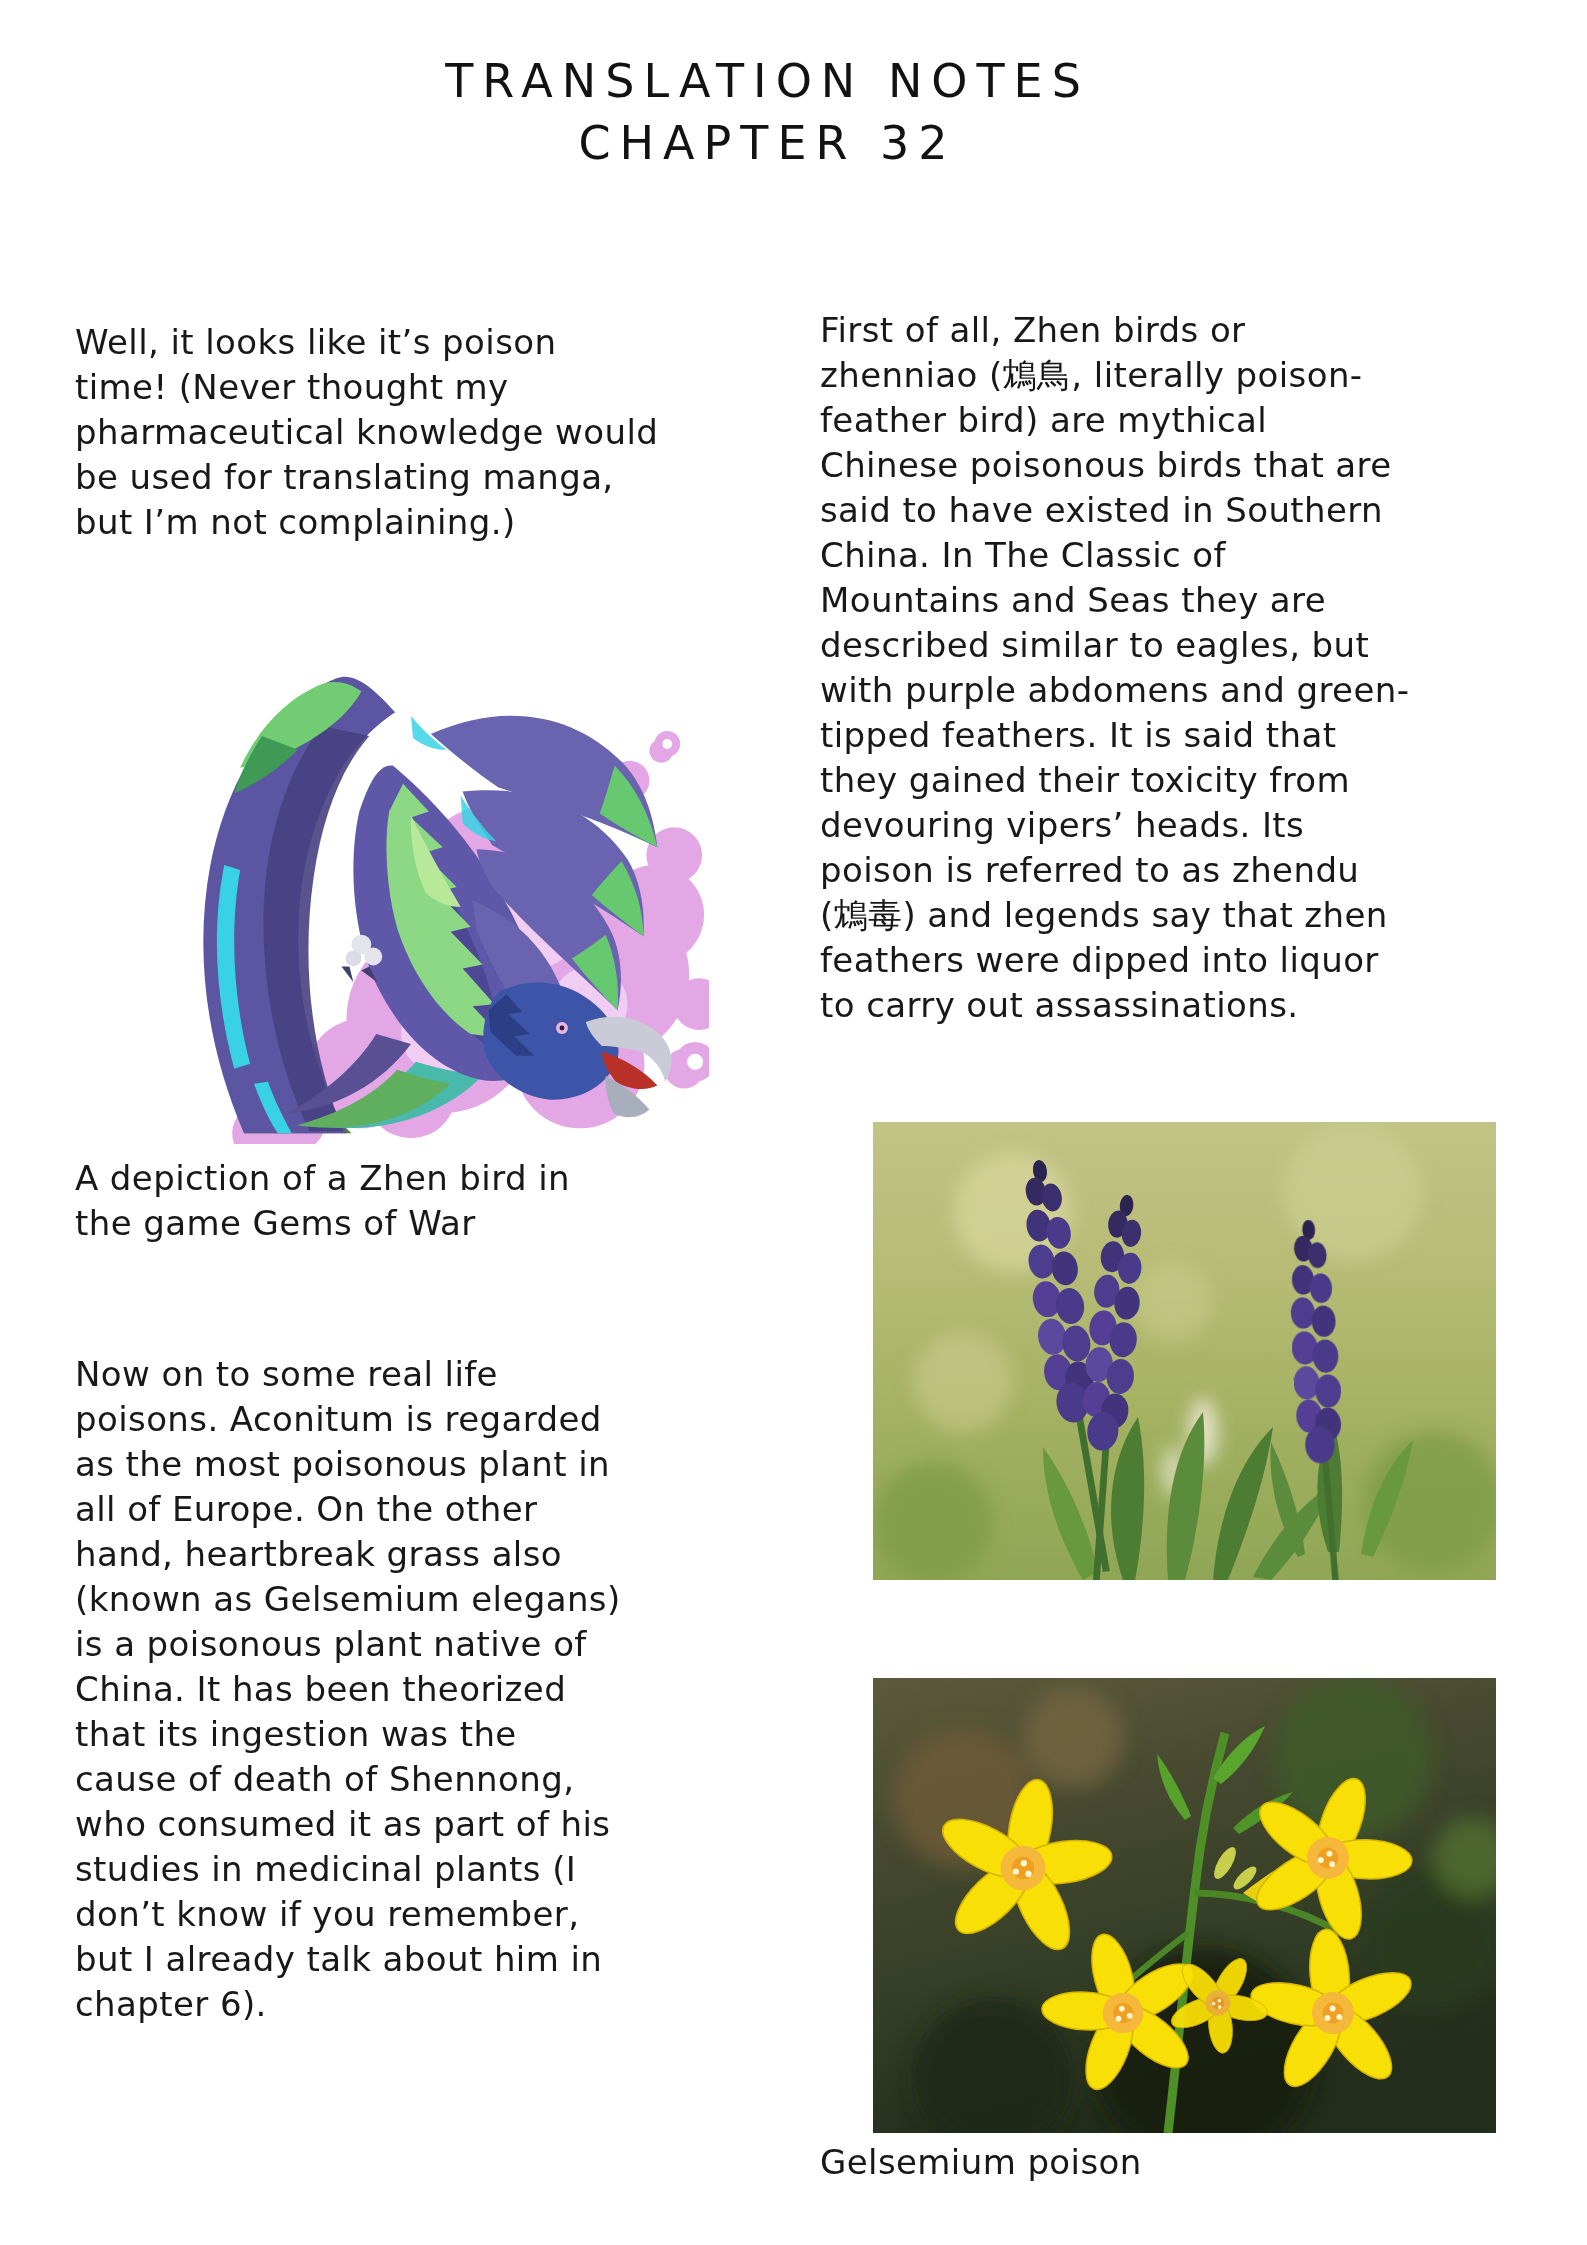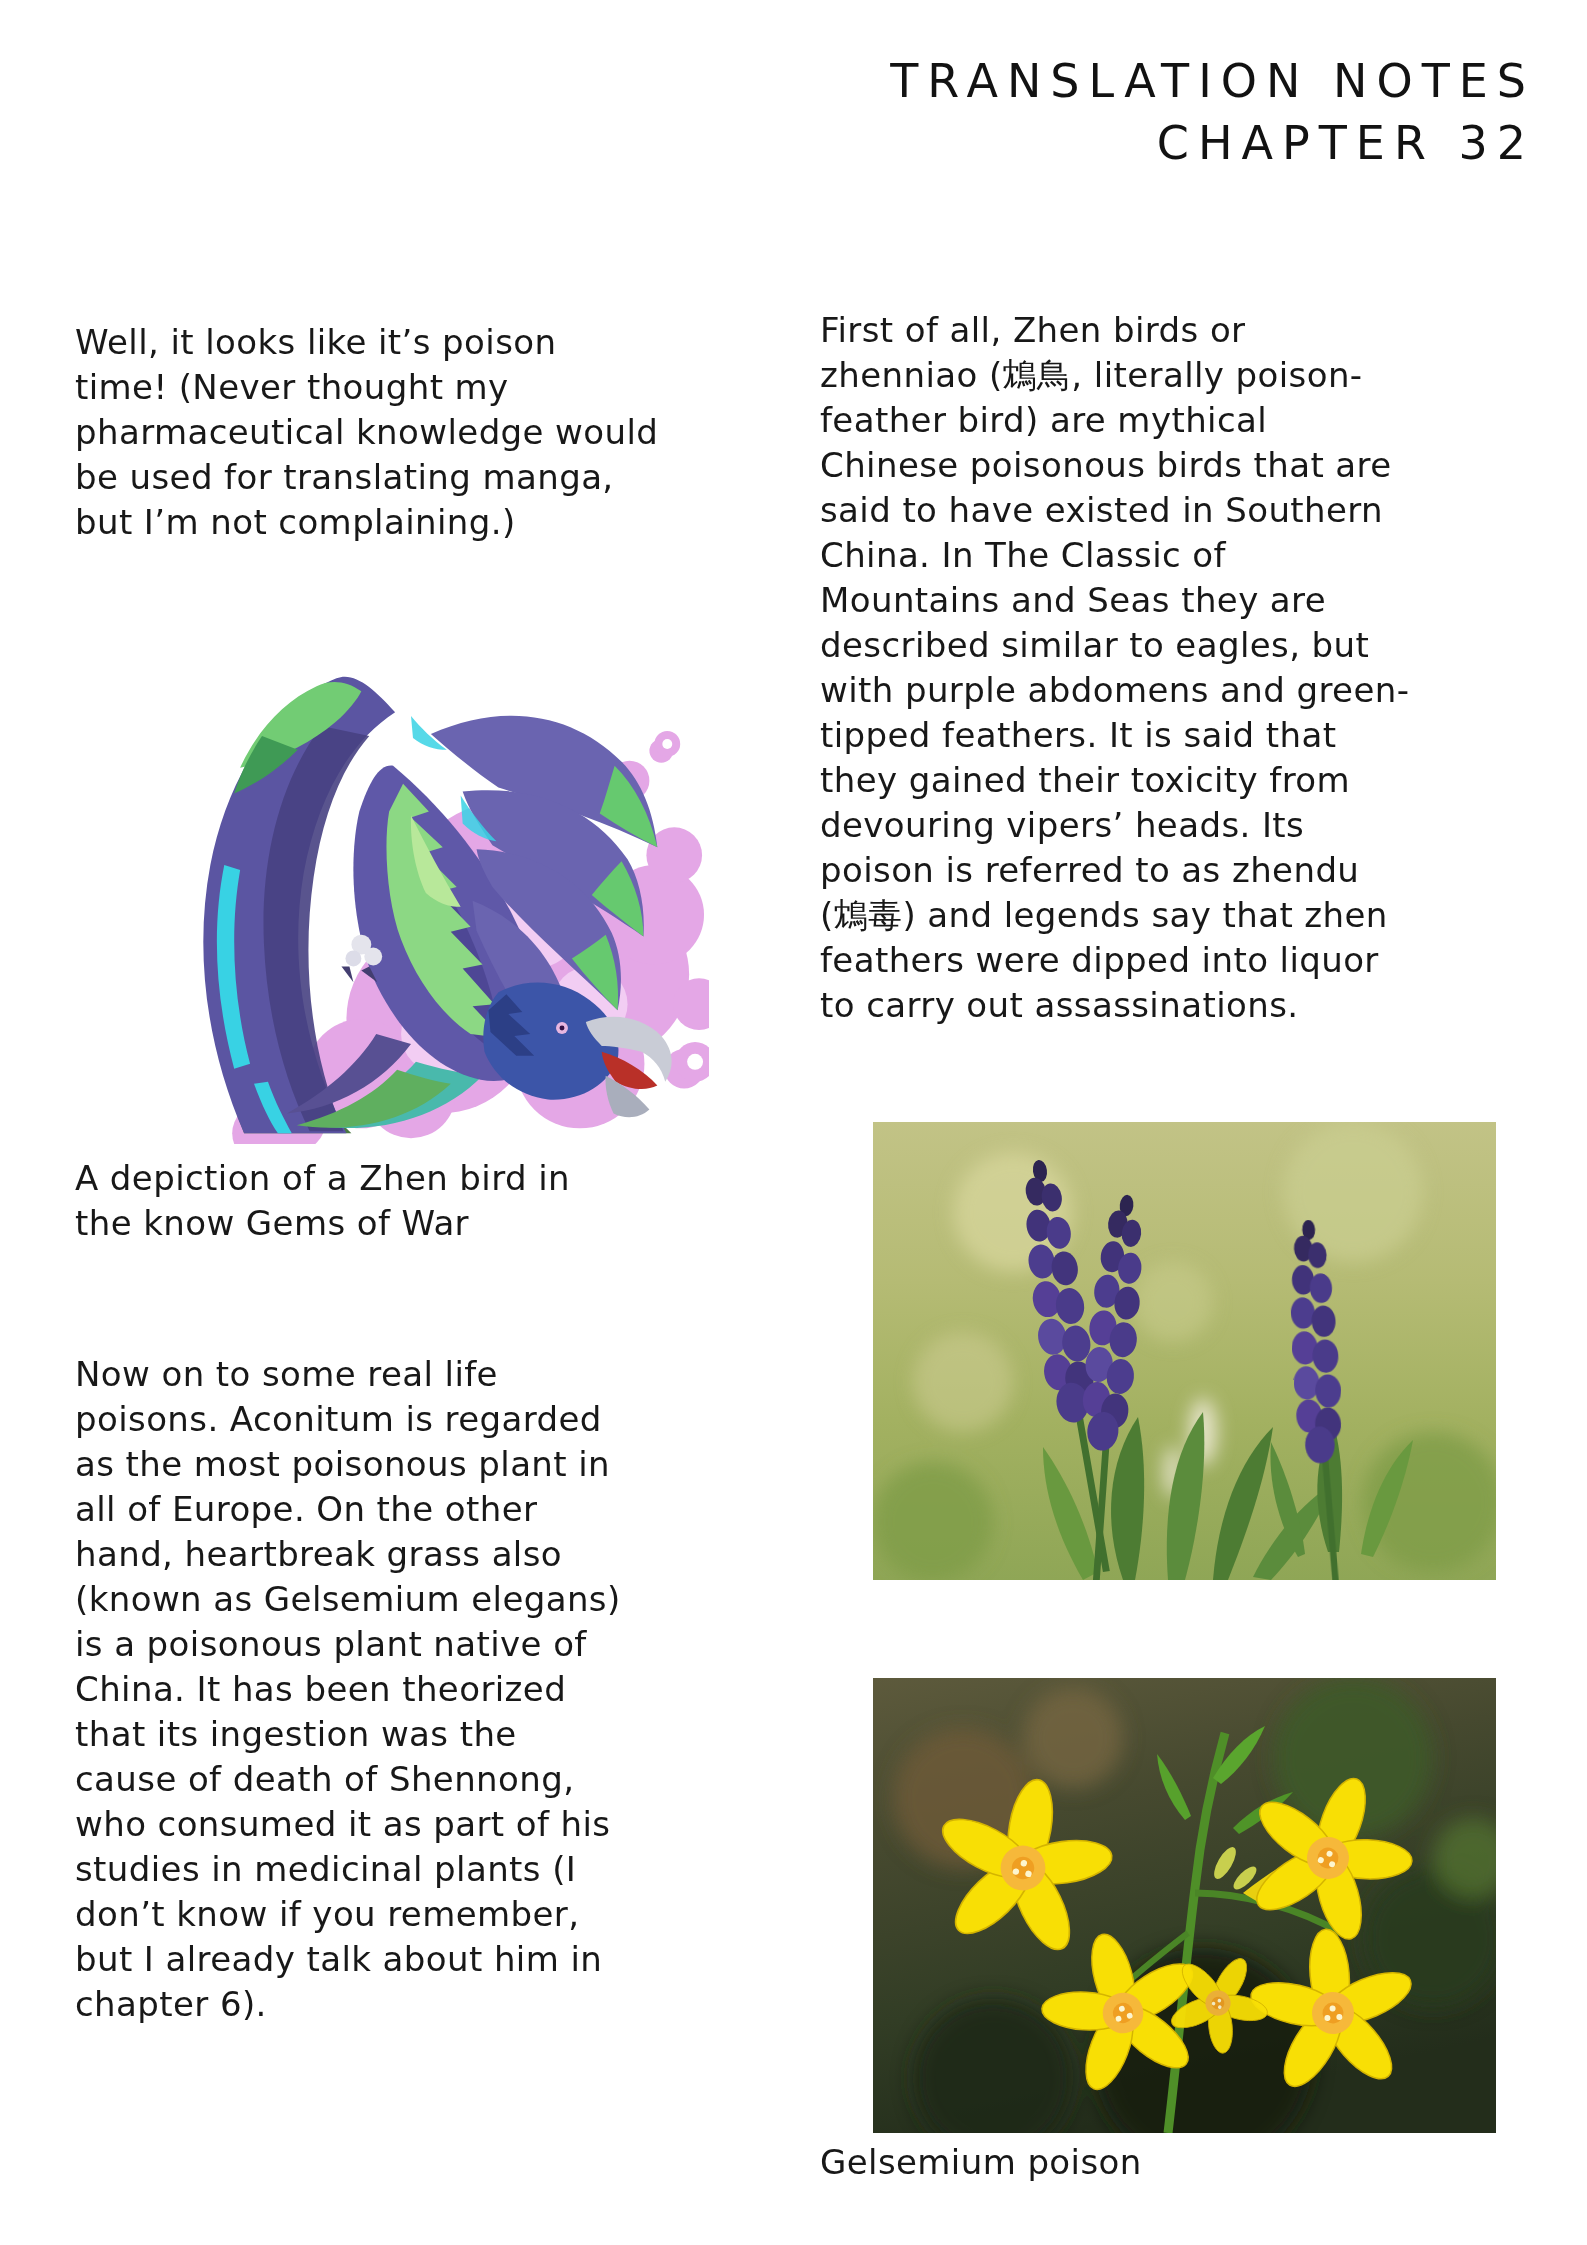--- a/index.html
+++ b/index.html
@@ -7,21 +7,21 @@
     position:relative;
     width:1587px;height:2245px;
     background:#ffffff;
     font-family:"DejaVu Sans",sans-serif;
     color:#161616;
     overflow:hidden;
   }
   .abs{position:absolute;}
   #title{
     top:50px;left:0;width:1535px;
-    text-align:right;
+    text-align:center;
     font-size:46px;line-height:62px;
     letter-spacing:9px;
     color:#121212;
   }
   .col{top:0;height:2245px;}
   #col-left{left:75px;width:672px;}
   #col-right{left:820px;width:730px;}
   .txt{
     width:100%;
     margin:0;
@@ -137,21 +137,21 @@
             <circle cx="452" cy="414" r="2.5" fill="#331144"></circle>
             <path d="M476,408 C502,398 532,402 552,422 C564,436 566,452 556,468 C552,454 544,444 532,438 C518,434 500,432 492,432 C484,424 478,416 476,408 Z" fill="#c9ccd6"></path>
             <path d="M492,438 C512,444 534,456 548,472 C536,478 520,476 506,468 C498,458 493,448 492,438 Z" fill="#b93028"></path>
             <path d="M496,462 C512,470 528,482 540,496 C530,505 516,506 504,500 C498,488 495,474 496,462 Z" fill="#a9aebc"></path>
           </g>
         </g>
       </svg>
     </figure>
 
     <figcaption id="bird-cap" class="abs txt">A depiction of a Zhen bird in
-the know Gems of War</figcaption>
+the game Gems of War</figcaption>
 
     <p id="poisons-para" class="abs txt">Now on to some real life
 poisons. Aconitum is regarded
 as the most poisonous plant in
 all of Europe. On the other
 hand, heartbreak grass also
 (known as Gelsemium elegans)
 is a poisonous plant native of
 China. It has been theorized
 that its ingestion was the

